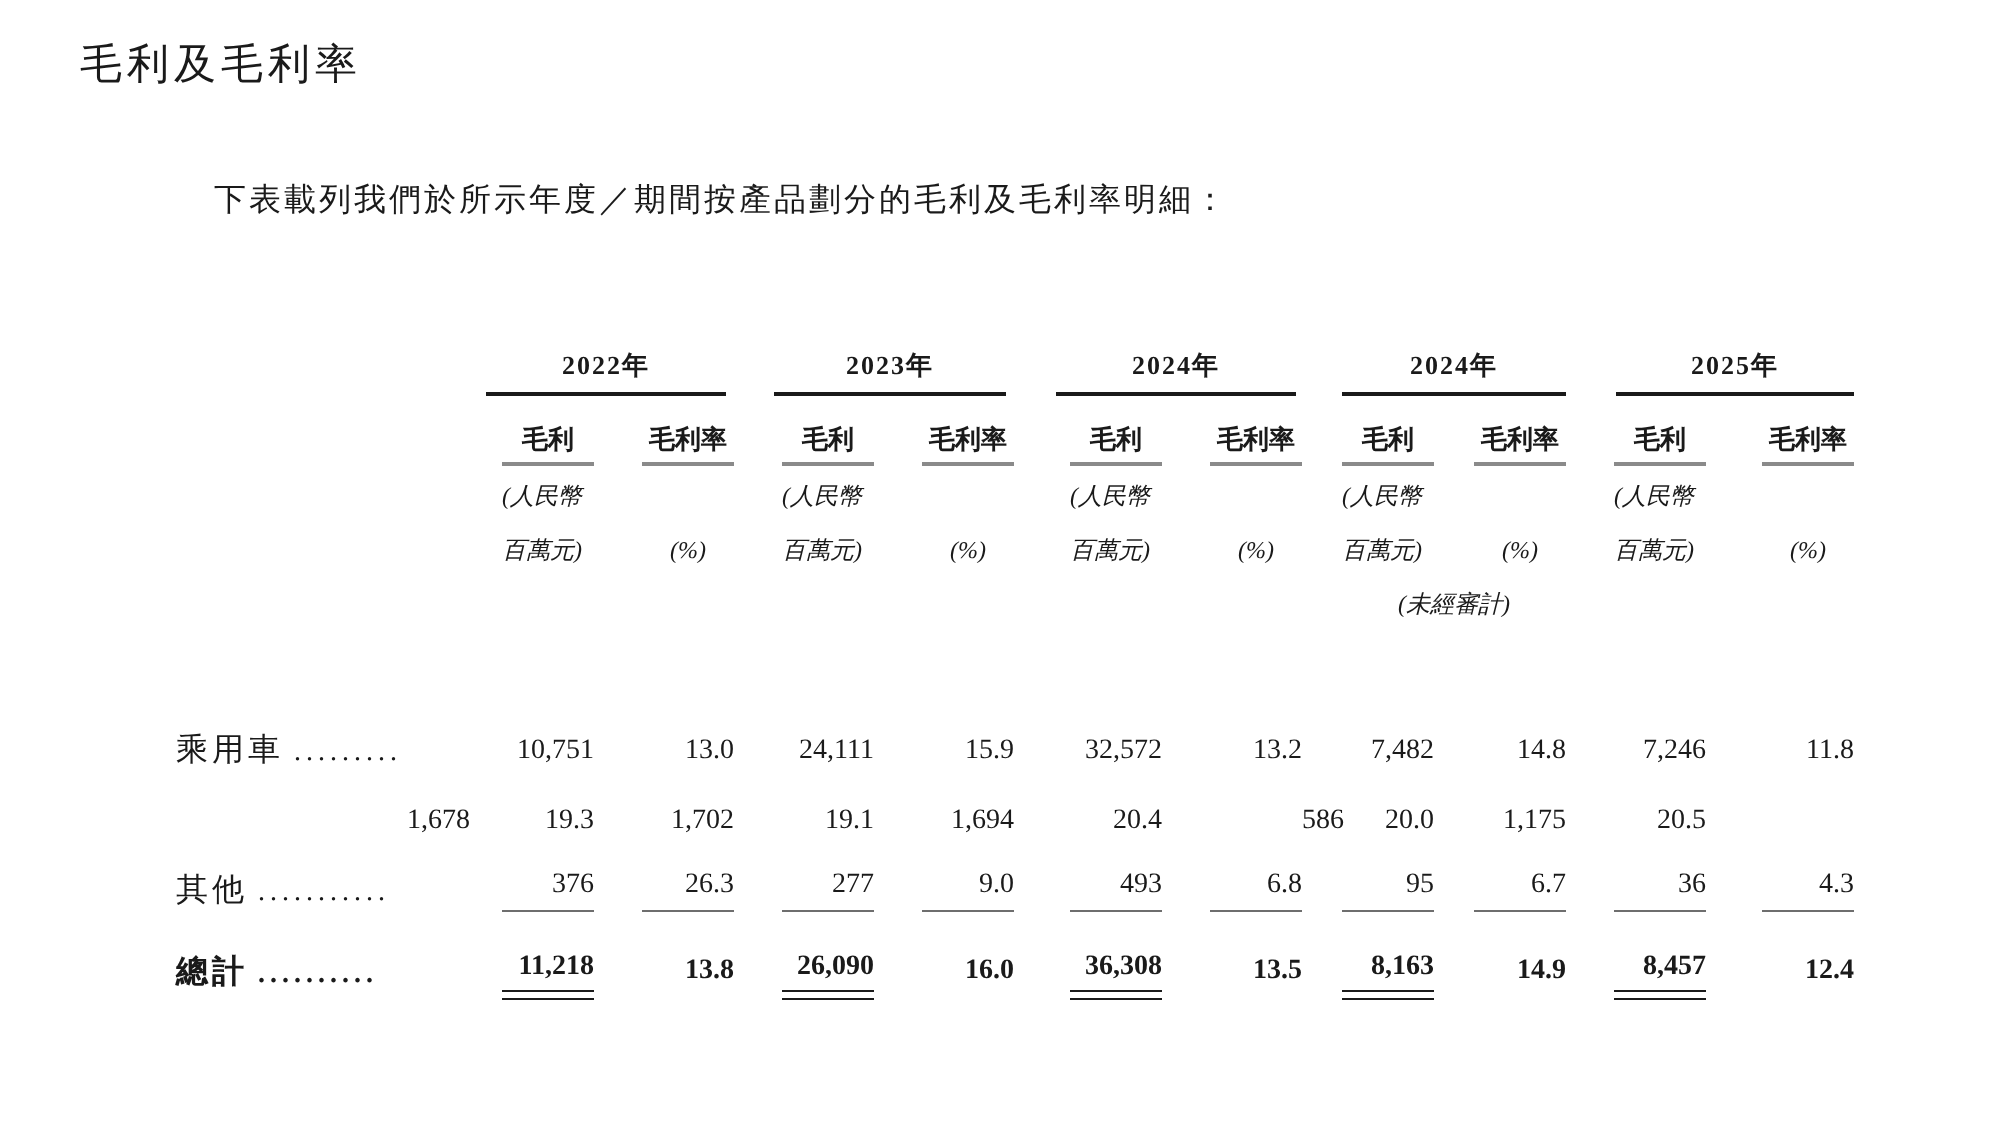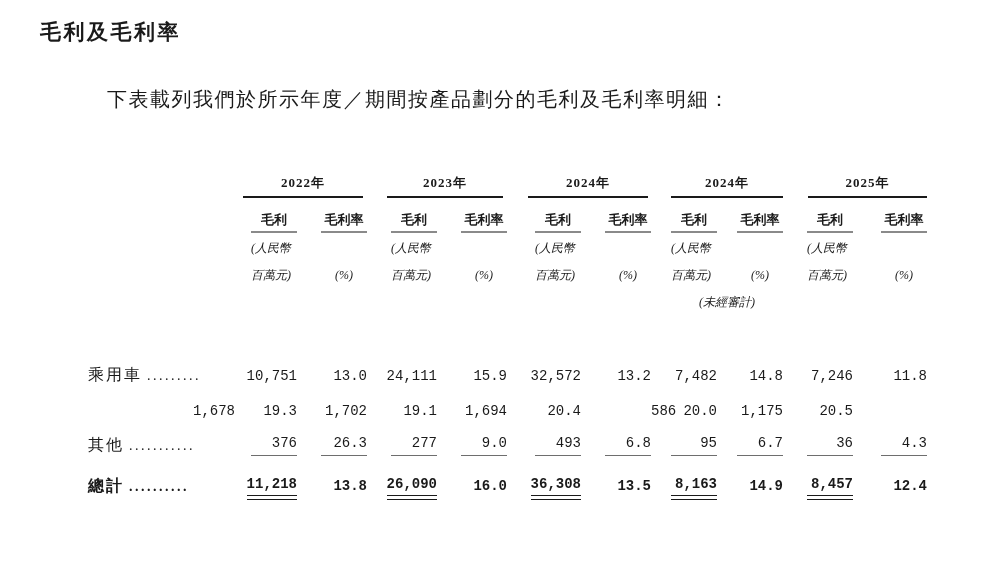--- a/index.html
+++ b/index.html
@@ -4,25 +4,25 @@
 <style>
   html,body{margin:0;padding:0;}
   body{
     width:1000px;height:570px;position:relative;background:#ffffff;
     color:#1a1a1a;font-family:"Liberation Serif","DejaVu Serif",serif;
     overflow:hidden;
   }
   .title{
     position:absolute;left:40px;top:18px;margin:0;
     font-family:"Liberation Sans","DejaVu Sans",sans-serif;
-    font-size:21px;font-weight:bold;letter-spacing:2.5px;
+    font-size:21px;font-weight:normal;letter-spacing:2.5px;
   }
   .intro{
     position:absolute;left:107px;top:86px;margin:0;
-    font-size:20px;letter-spacing:1.5px;line-height:30px;font-family:Liberation Mono, monospace;
+    font-size:16px;letter-spacing:1.5px;line-height:30px;
   }
   .table{position:absolute;left:88px;top:161px;width:839px;}
   .grid{
     display:grid;
     grid-template-columns:147px 62px 70px 70px 70px 74px 70px 20px 46px 66px 70px 74px;
   }
   .r-spanner{height:29px;align-items:end;}
   .spanner{
     text-align:center;font-weight:bold;font-size:13px;
     border-bottom:2px solid #1a1a1a;padding-bottom:4px;
@@ -50,21 +50,21 @@
   .unit-p{display:inline-block;width:46px;text-align:left;font-style:italic;font-size:12px;line-height:27px;}
   .unit-m{display:inline-block;width:46px;text-align:center;font-style:italic;font-size:12px;line-height:27px;}
   .r-unaudited{height:27px;align-items:center;}
   .unaud{grid-column:9 / span 2;text-align:center;font-style:italic;font-size:12px;}
   .r-gap{height:42px;}
   .r-data{height:35px;align-items:center;}
   .r-total{height:46px;align-items:center;font-weight:bold;}
   .label{font-size:16px;white-space:nowrap;}
   .label .txt{letter-spacing:2px;}
   .dots{letter-spacing:2.5px;margin-left:5px;font-size:14px;}
-  .num{text-align:right;font-size:14px;font-family:Liberation Mono, monospace;}
+  .num{text-align:right;font-size:14px;}
   .u{
     display:inline-block;min-width:46px;text-align:right;
     padding-bottom:4px;border-bottom:1.5px solid #6e6e6e;
   }
   .dd{
     display:inline-block;min-width:46px;text-align:right;
     padding-bottom:3px;border-bottom:1.5px solid #1a1a1a;position:relative;
   }
   .dd::after{
     content:"";position:absolute;left:0;right:0;bottom:-5px;height:1.5px;background:#1a1a1a;

